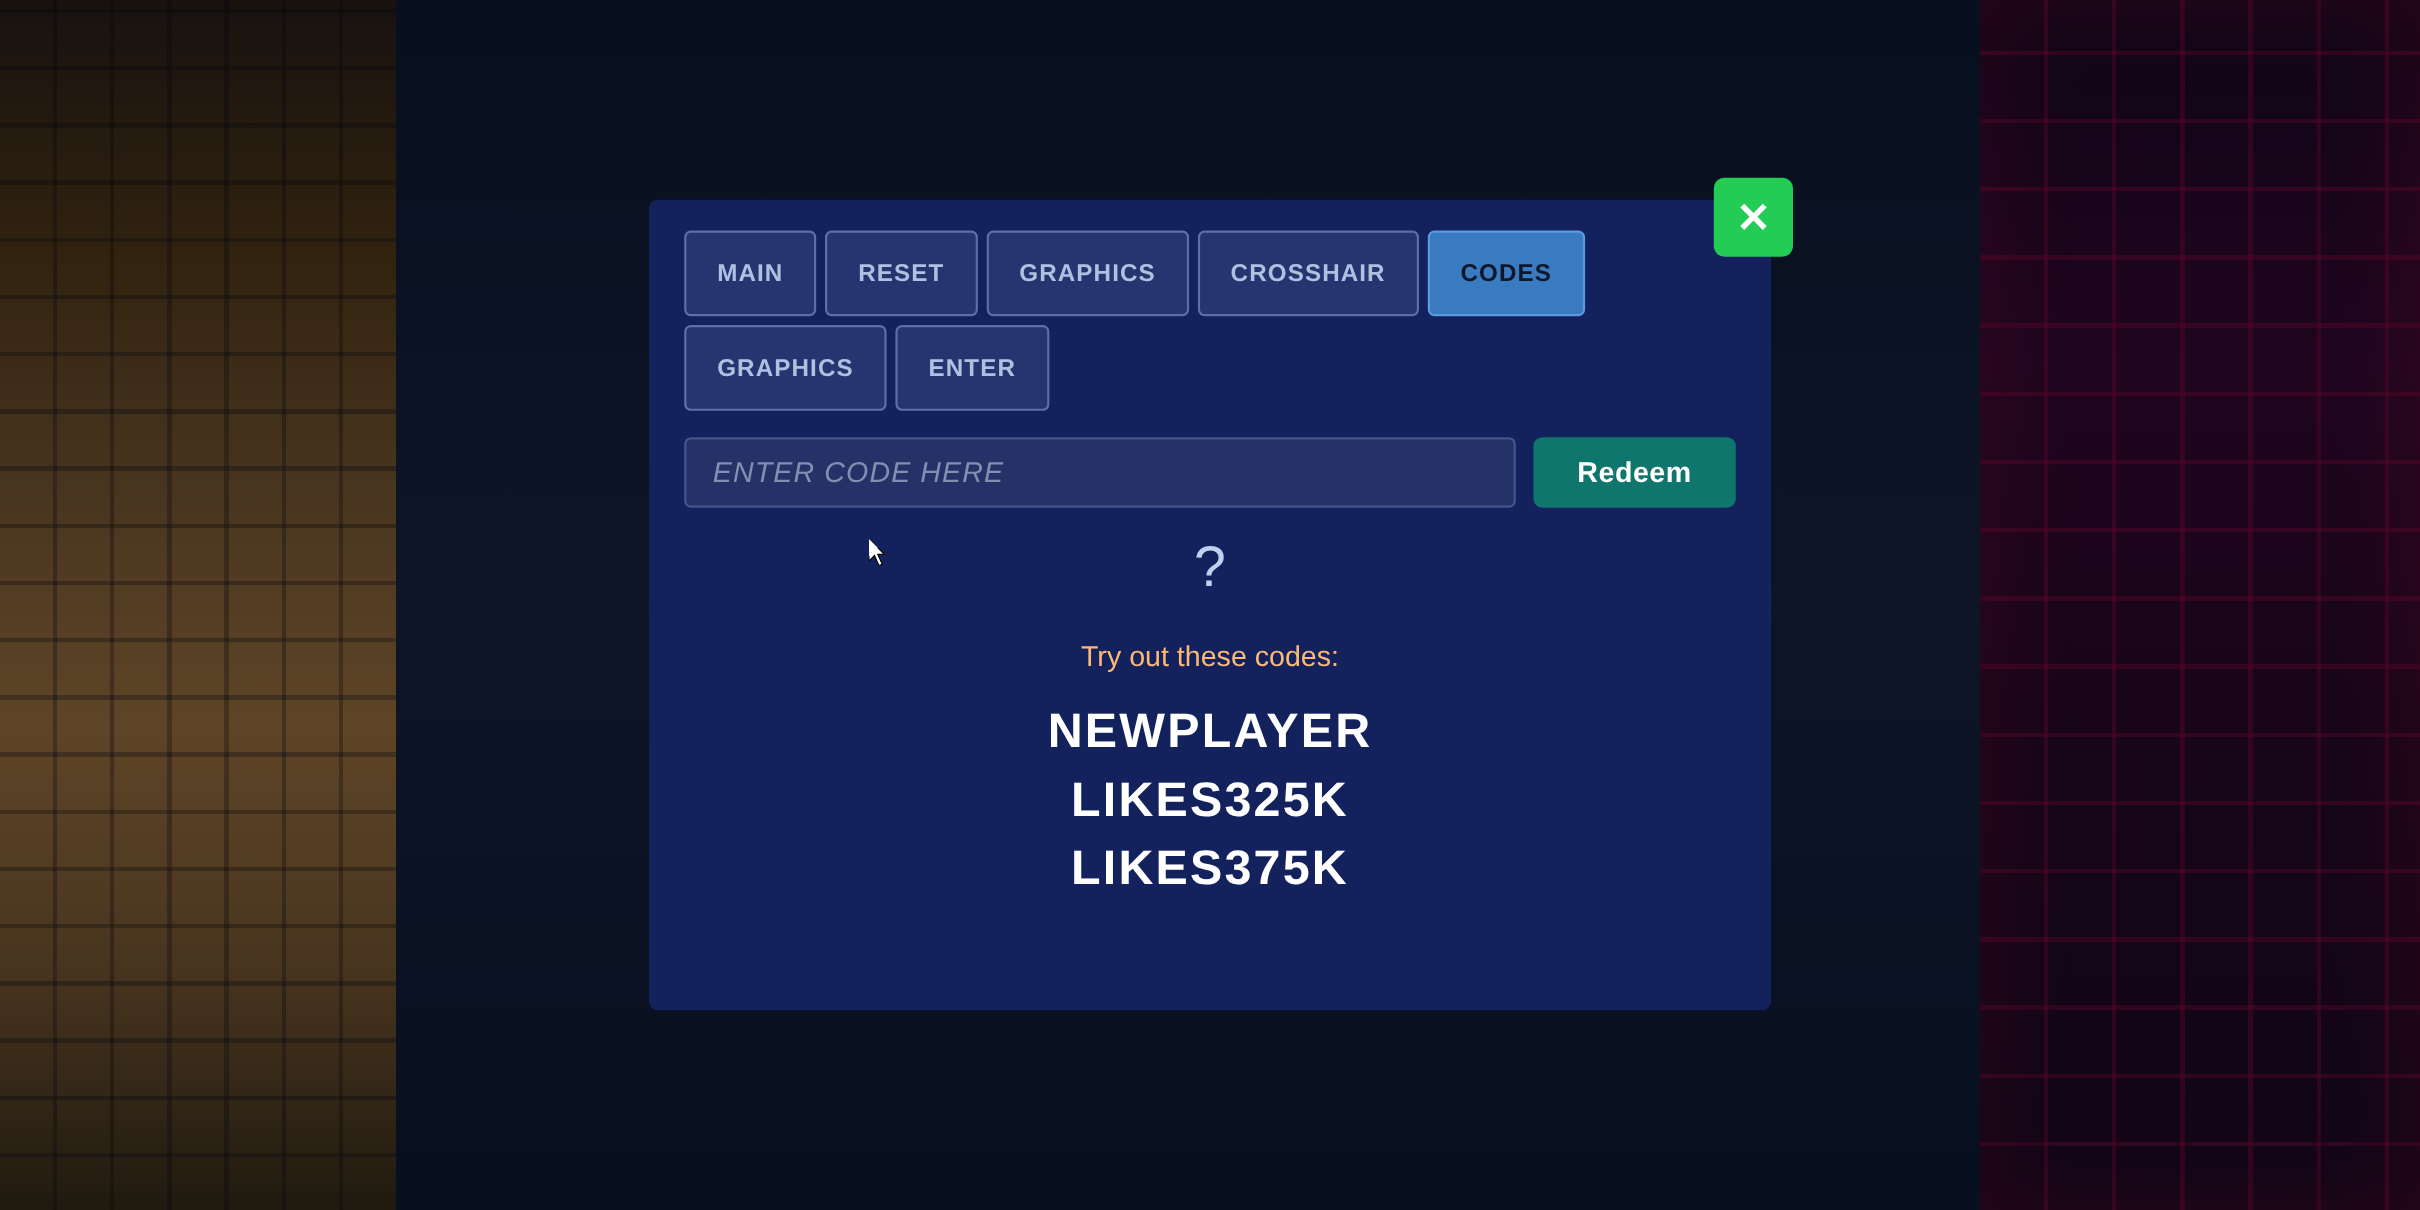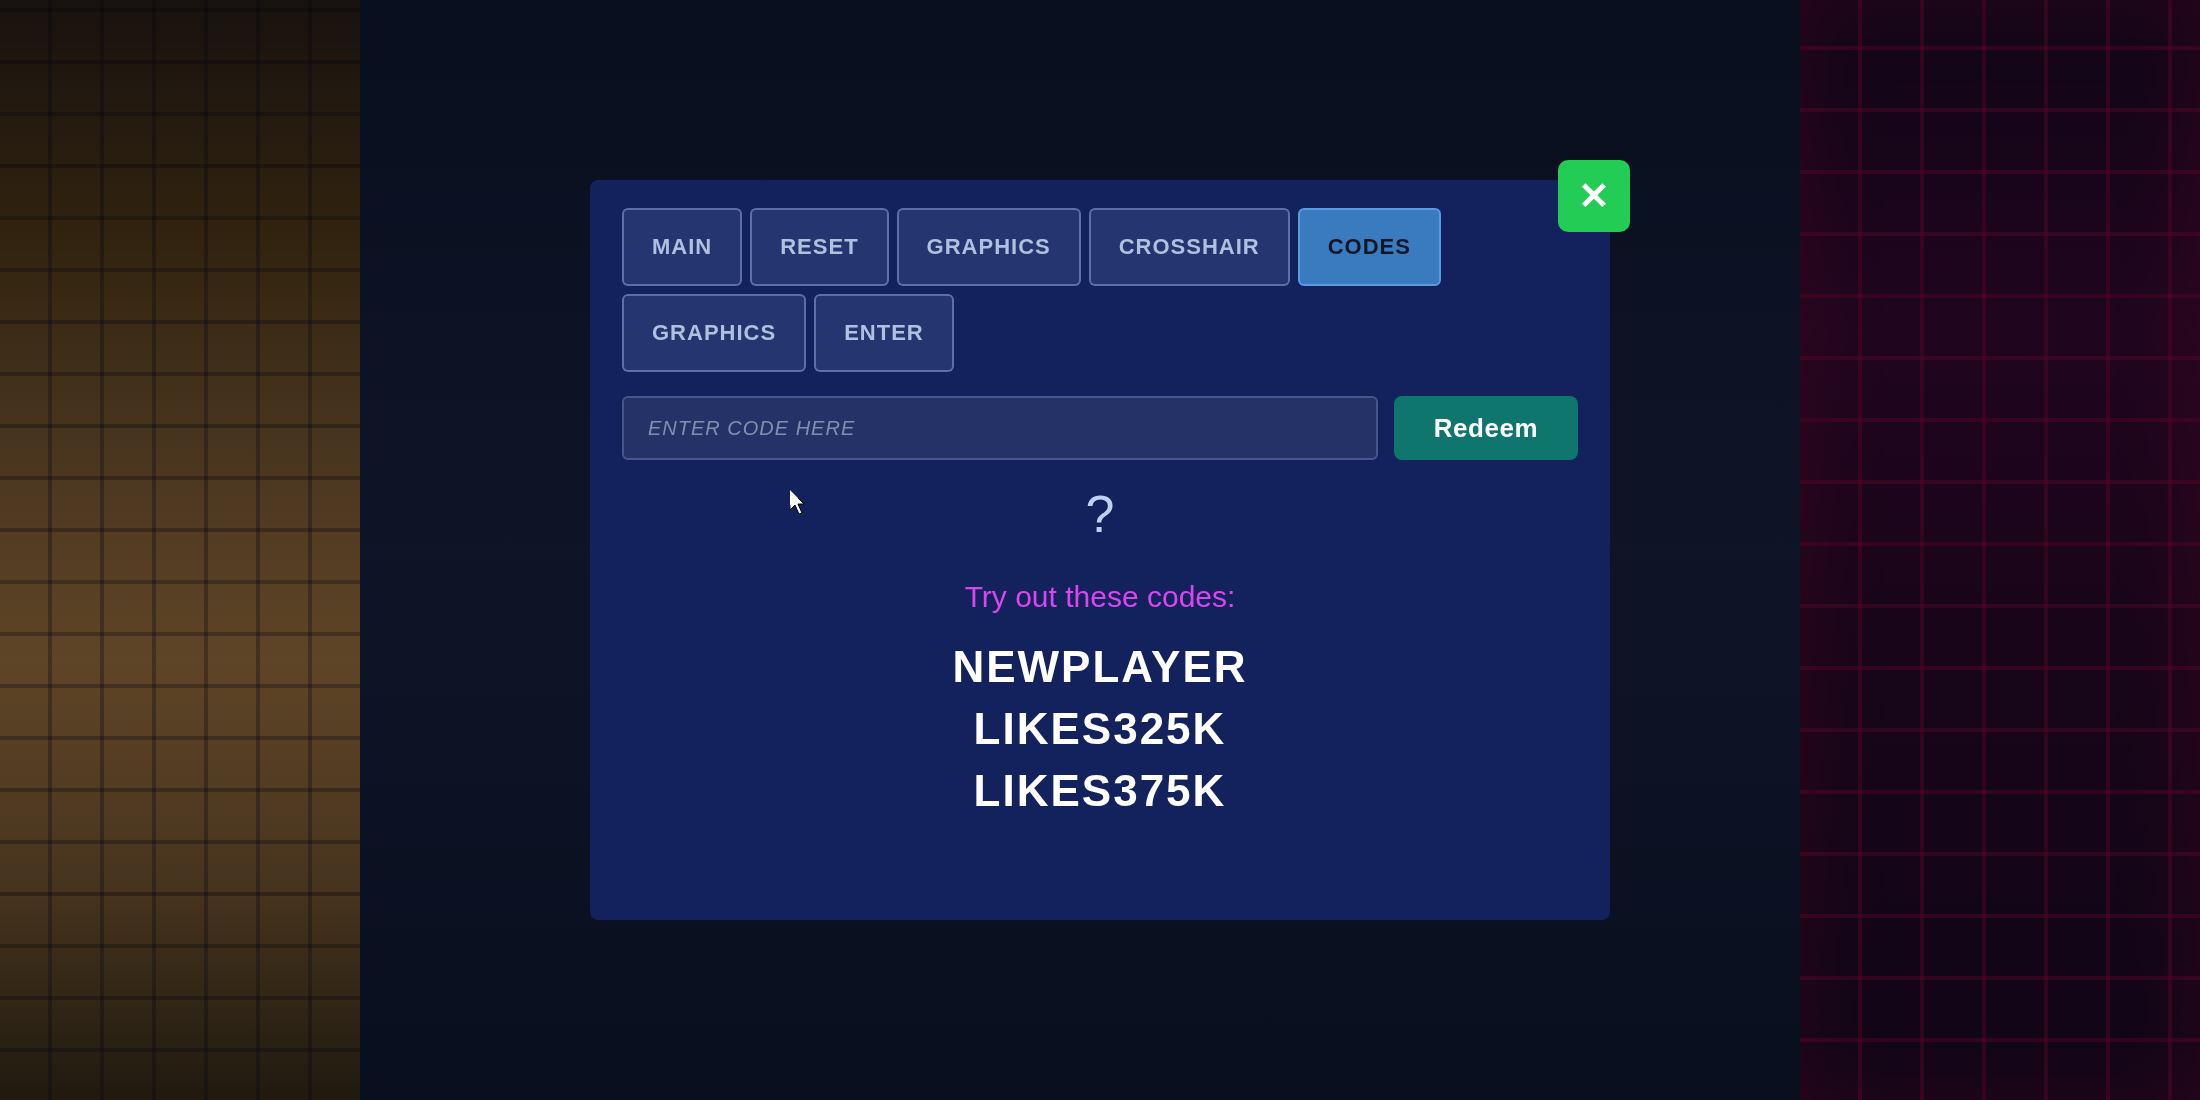--- a/index.html
+++ b/index.html
@@ -147,21 +147,21 @@
     }
 
     .code-input {
       flex: 1;
       height: 64px;
       background: rgba(255, 255, 255, 0.08);
       border: 2px solid rgba(150, 170, 220, 0.3);
       border-radius: 6px;
       padding: 0 24px;
       color: #8090b0;
-      font-size: 20px;
+      font-size: 26px;
       font-style: italic;
       letter-spacing: 1px;
       outline: none;
     }
 
     .code-input::placeholder {
       color: #8090b0;
       font-style: italic;
     }
 
@@ -191,22 +191,22 @@
       font-weight: normal;
     }
 
     
     .codes-content {
       text-align: center;
       padding: 20px 32px 32px 32px;
     }
 
     .try-out-text {
-      font-size: 30px;
-      color: #d946ef;
+      font-size: 26px;
+      color: #fdba74;
       margin-bottom: 28px;
       font-weight: normal;
     }
 
     .code-item {
       font-size: 44px;
       font-weight: bold;
       color: white;
       margin: 12px 0;
       letter-spacing: 2px;

